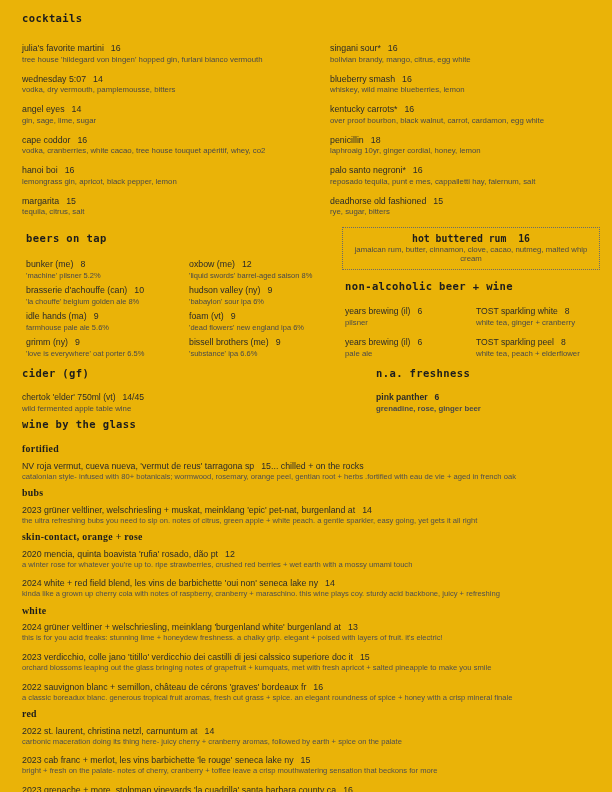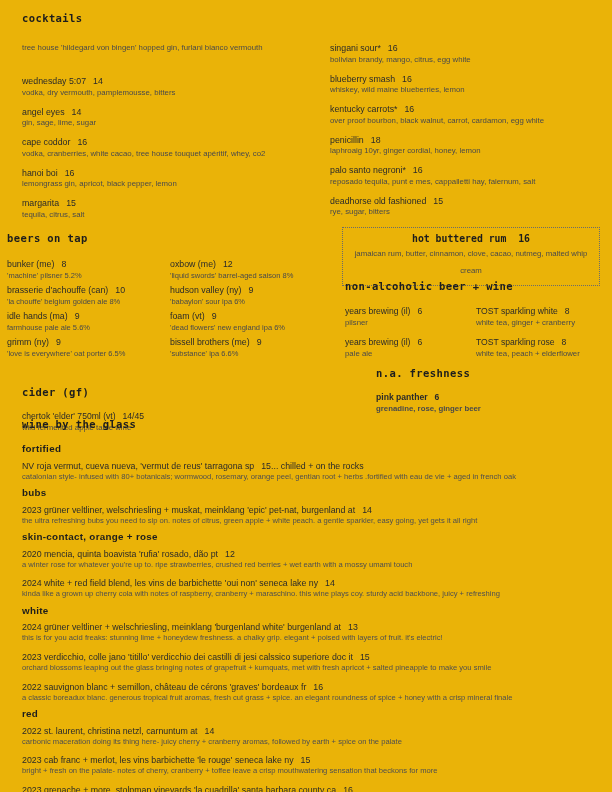--- a/index.html
+++ b/index.html
@@ -32,76 +32,77 @@
     line-height: 8.8px;
     white-space: nowrap;
   }
 
   
   #sec-cocktails { position: absolute; left: 22px; top: 13px; width: 578px; }
   #sec-cocktails .cols { display: grid; grid-template-columns: 308px 1fr; margin-top: 17px; }
   .c-item { height: 30.5px; }
 
   
-  #sec-beers { position: absolute; left: 7px; top: 233px; width: 322px; }
+  #sec-beers { position: absolute; left: 26px; top: 233px; width: 322px; }
   #sec-beers .cols { display: grid; grid-template-columns: 163px 1fr; margin-top: 13px; }
   .b-item { height: 26px; }
   .b-item .item-desc { font-size: 7.5px; }
 
   
   #hbr {
     position: absolute; left: 342px; top: 227px; width: 258px;
     border: 1.5px dotted #6b6b6b;
     padding: 5px 7px 6px 7px;
     text-align: center;
   }
   #hbr .hbr-title {
     font-family: "DejaVu Sans Mono", "Liberation Mono", monospace;
     font-weight: 700; font-size: 9.8px; line-height: 11px; color: #1d1d1d;
   }
-  #hbr .hbr-desc { font-size: 7.8px; line-height: 17px; color: #4a4a4a; margin-top: 1px; white-space: normal; }
+  #hbr .hbr-desc { font-size: 7.8px; line-height: 9px; color: #4a4a4a; margin-top: 1px; white-space: normal; }
 
   
   #sec-nabw { position: absolute; left: 345px; top: 281px; width: 256px; }
   #sec-nabw .grid { display: grid; grid-template-columns: 131px 1fr; row-gap: 8px; margin-top: 12px; }
   .s-item .item-name, .s-item .item-price { font-size: 8.6px; }
   .s-item .item-desc { font-size: 7.8px; }
 
   
-  #sec-cider { position: absolute; left: 22px; top: 368px; width: 310px; margin-top: 19px; }
+  #sec-cider { position: absolute; left: 22px; top: 368px; width: 310px; }
   #sec-cider .grid { margin-top: 11px; }
 
   
   #sec-nafresh { position: absolute; left: 345px; top: 368px; width: 256px; margin-left: 31px; }
   #sec-nafresh .grid { display: grid; grid-template-columns: 131px 1fr; margin-top: 11px; font-weight: bold; }
 
   
   #sec-wine { position: absolute; left: 22px; top: 419px; width: 578px; }
   .wine-sub { margin-bottom: 1px; }
   .wine-sub-title {
-    font-family: Liberation Sans, sans-serif;
+    font-family: Liberation Serif, serif;
     font-weight: 700; font-size: 9.8px; line-height: 10px;
     color: #1d1d1d; letter-spacing: 0.3px; margin: 0 0 4.5px 0;
   }
   #sec-wine > .sec-title { margin-bottom: 14px; }
   .w-item { margin-bottom: 7px; }
   .w-item .name-row { line-height: 9.5px; }
   .w-item .item-name, .w-item .item-price { font-size: 8.8px; }
   .w-item .item-desc { font-size: 7.6px; margin-top: 1.5px; line-height: 8.6px; color: #4f4f4f; }
 </style>
 </head>
 <body>
 
 <div class="page">
 
   <div id="sec-cocktails">
     <div class="sec-title">cocktails</div>
     <div class="cols">
       <div>
         <div class="c-item">
+          <div class="name-row"><span class="item-name">julia's favorite martini</span><span class="item-price">16</span></div>
           <div class="item-desc">tree house 'hildegard von bingen' hopped gin, furlani bianco vermouth</div>
         </div>
         <div class="c-item">
           <div class="name-row"><span class="item-name">wednesday 5:07</span><span class="item-price">14</span></div>
           <div class="item-desc">vodka, dry vermouth, pamplemousse, bitters</div>
         </div>
         <div class="c-item">
           <div class="name-row"><span class="item-name">angel eyes</span><span class="item-price">14</span></div>
           <div class="item-desc">gin, sage, lime, sugar</div>
         </div>
@@ -203,21 +204,21 @@
       </div>
       <div class="s-item">
         <div class="name-row"><span class="item-name">TOST sparkling white</span><span class="item-price">8</span></div>
         <div class="item-desc">white tea, ginger + cranberry</div>
       </div>
       <div class="s-item">
         <div class="name-row"><span class="item-name">years brewing (il)</span><span class="item-price">6</span></div>
         <div class="item-desc">pale ale</div>
       </div>
       <div class="s-item">
-        <div class="name-row"><span class="item-name">TOST sparkling rose</span><span class="item-price">8</span></div>
+        <div class="name-row"><span class="item-name">TOST sparkling peel</span><span class="item-price">8</span></div>
         <div class="item-desc">white tea, peach + elderflower</div>
       </div>
     </div>
   </div>
 
   <div id="sec-cider">
     <div class="sec-title">cider (gf)</div>
     <div class="grid">
       <div class="s-item">
         <div class="name-row"><span class="item-name">chertok 'elder' 750ml (vt)</span><span class="item-price">14/45</span></div>

